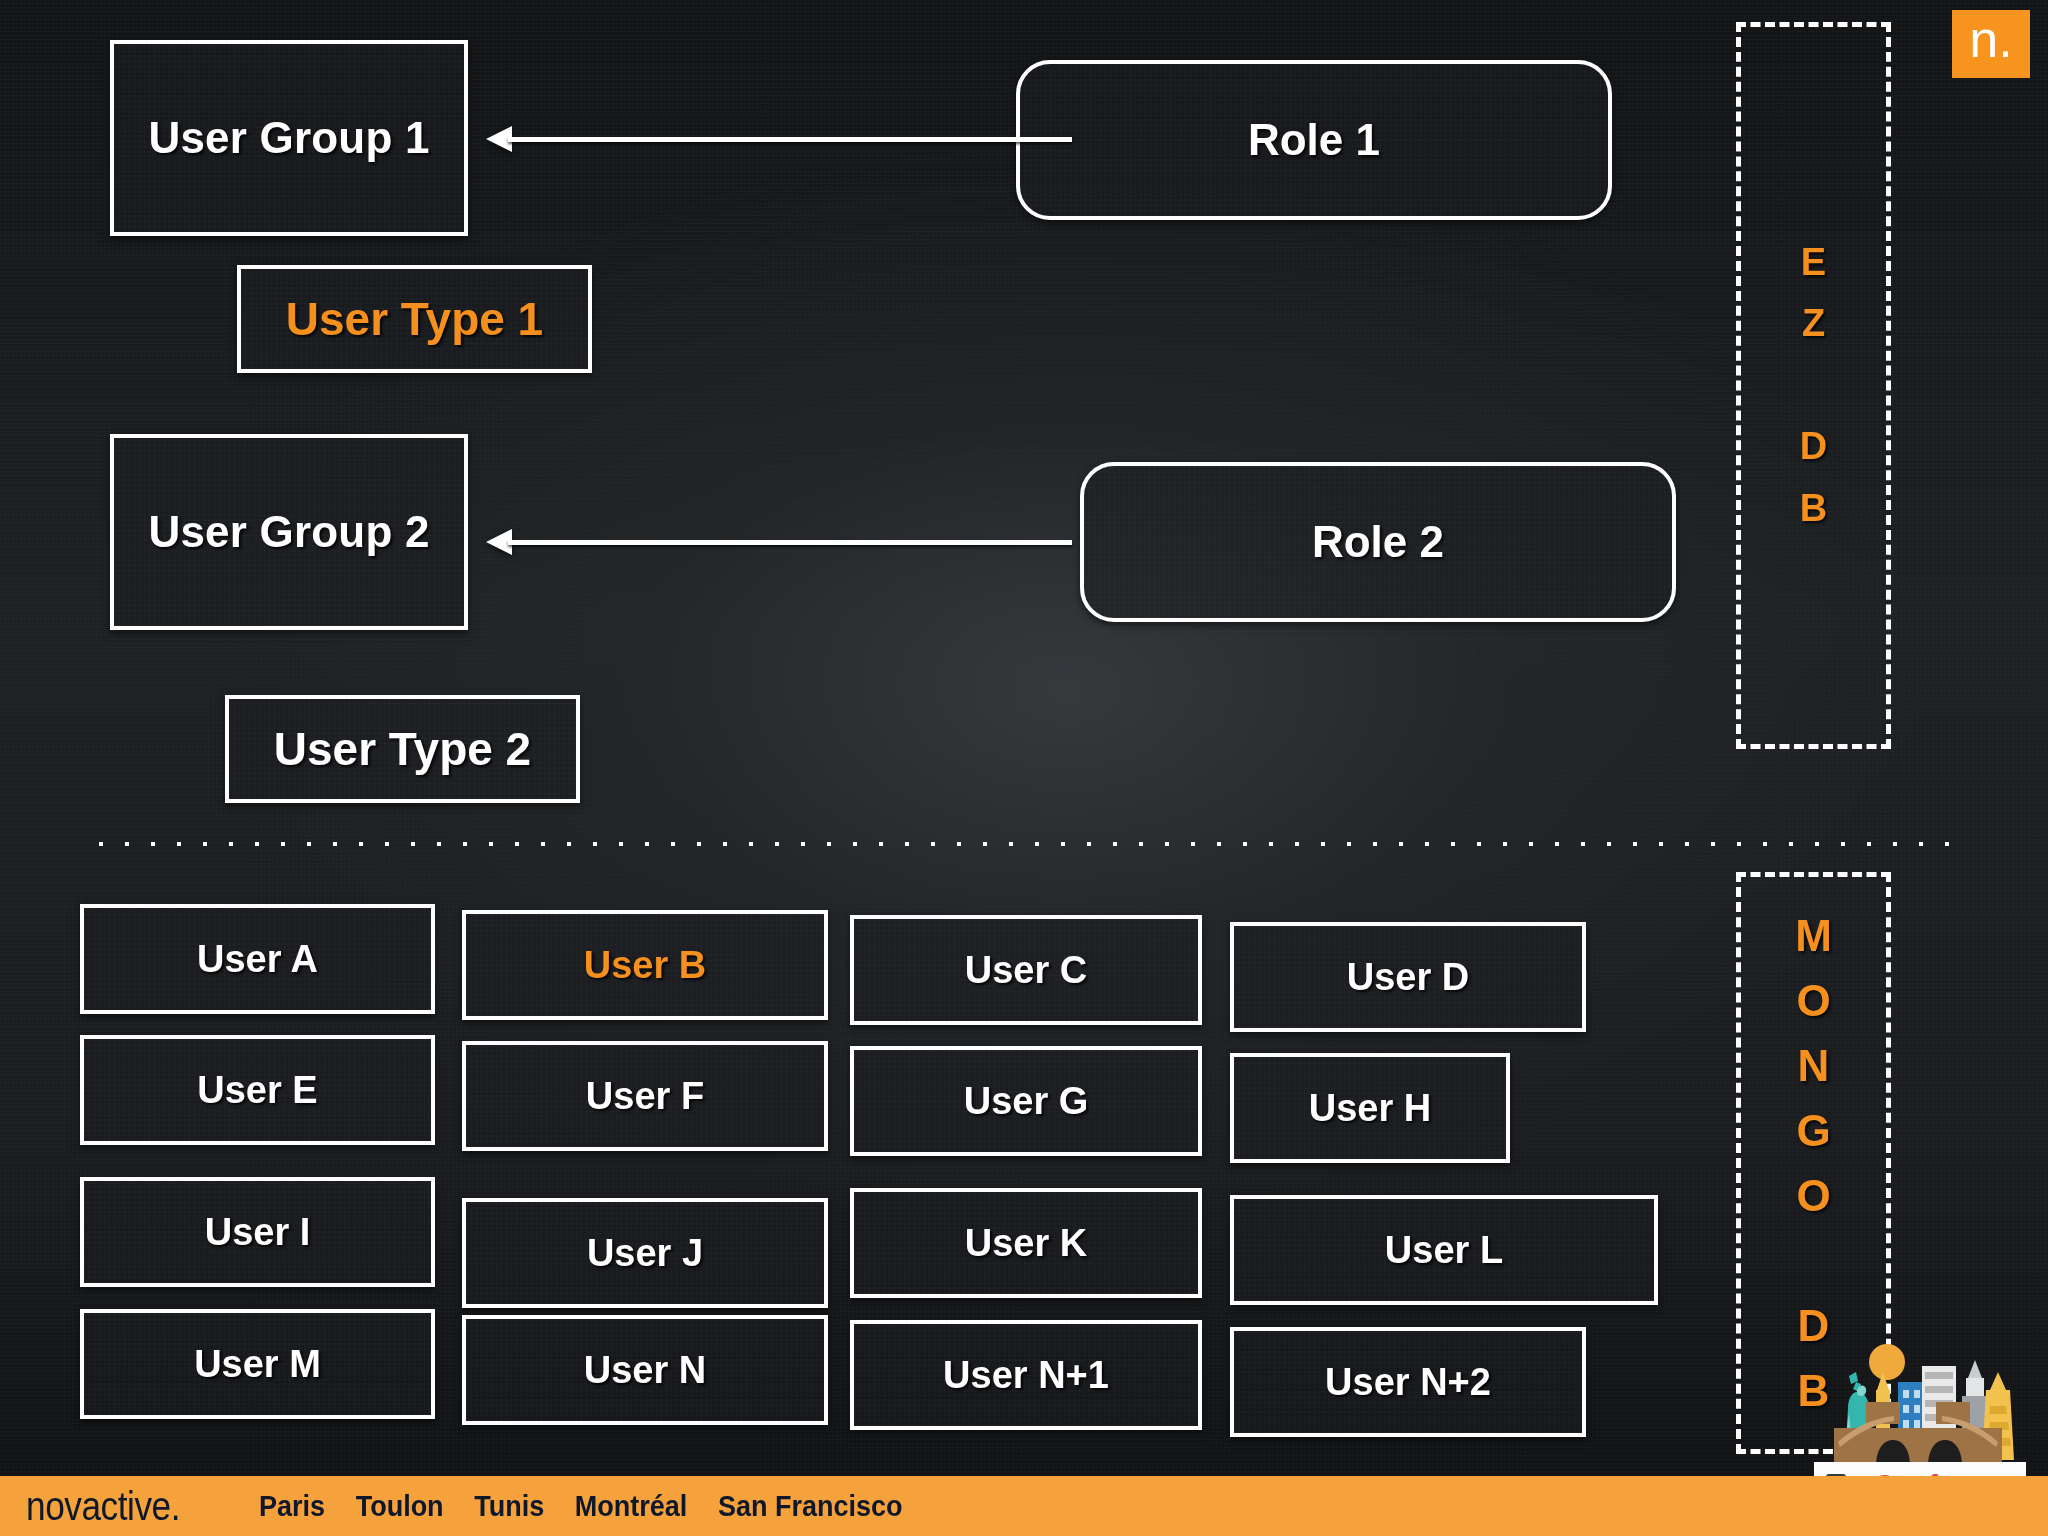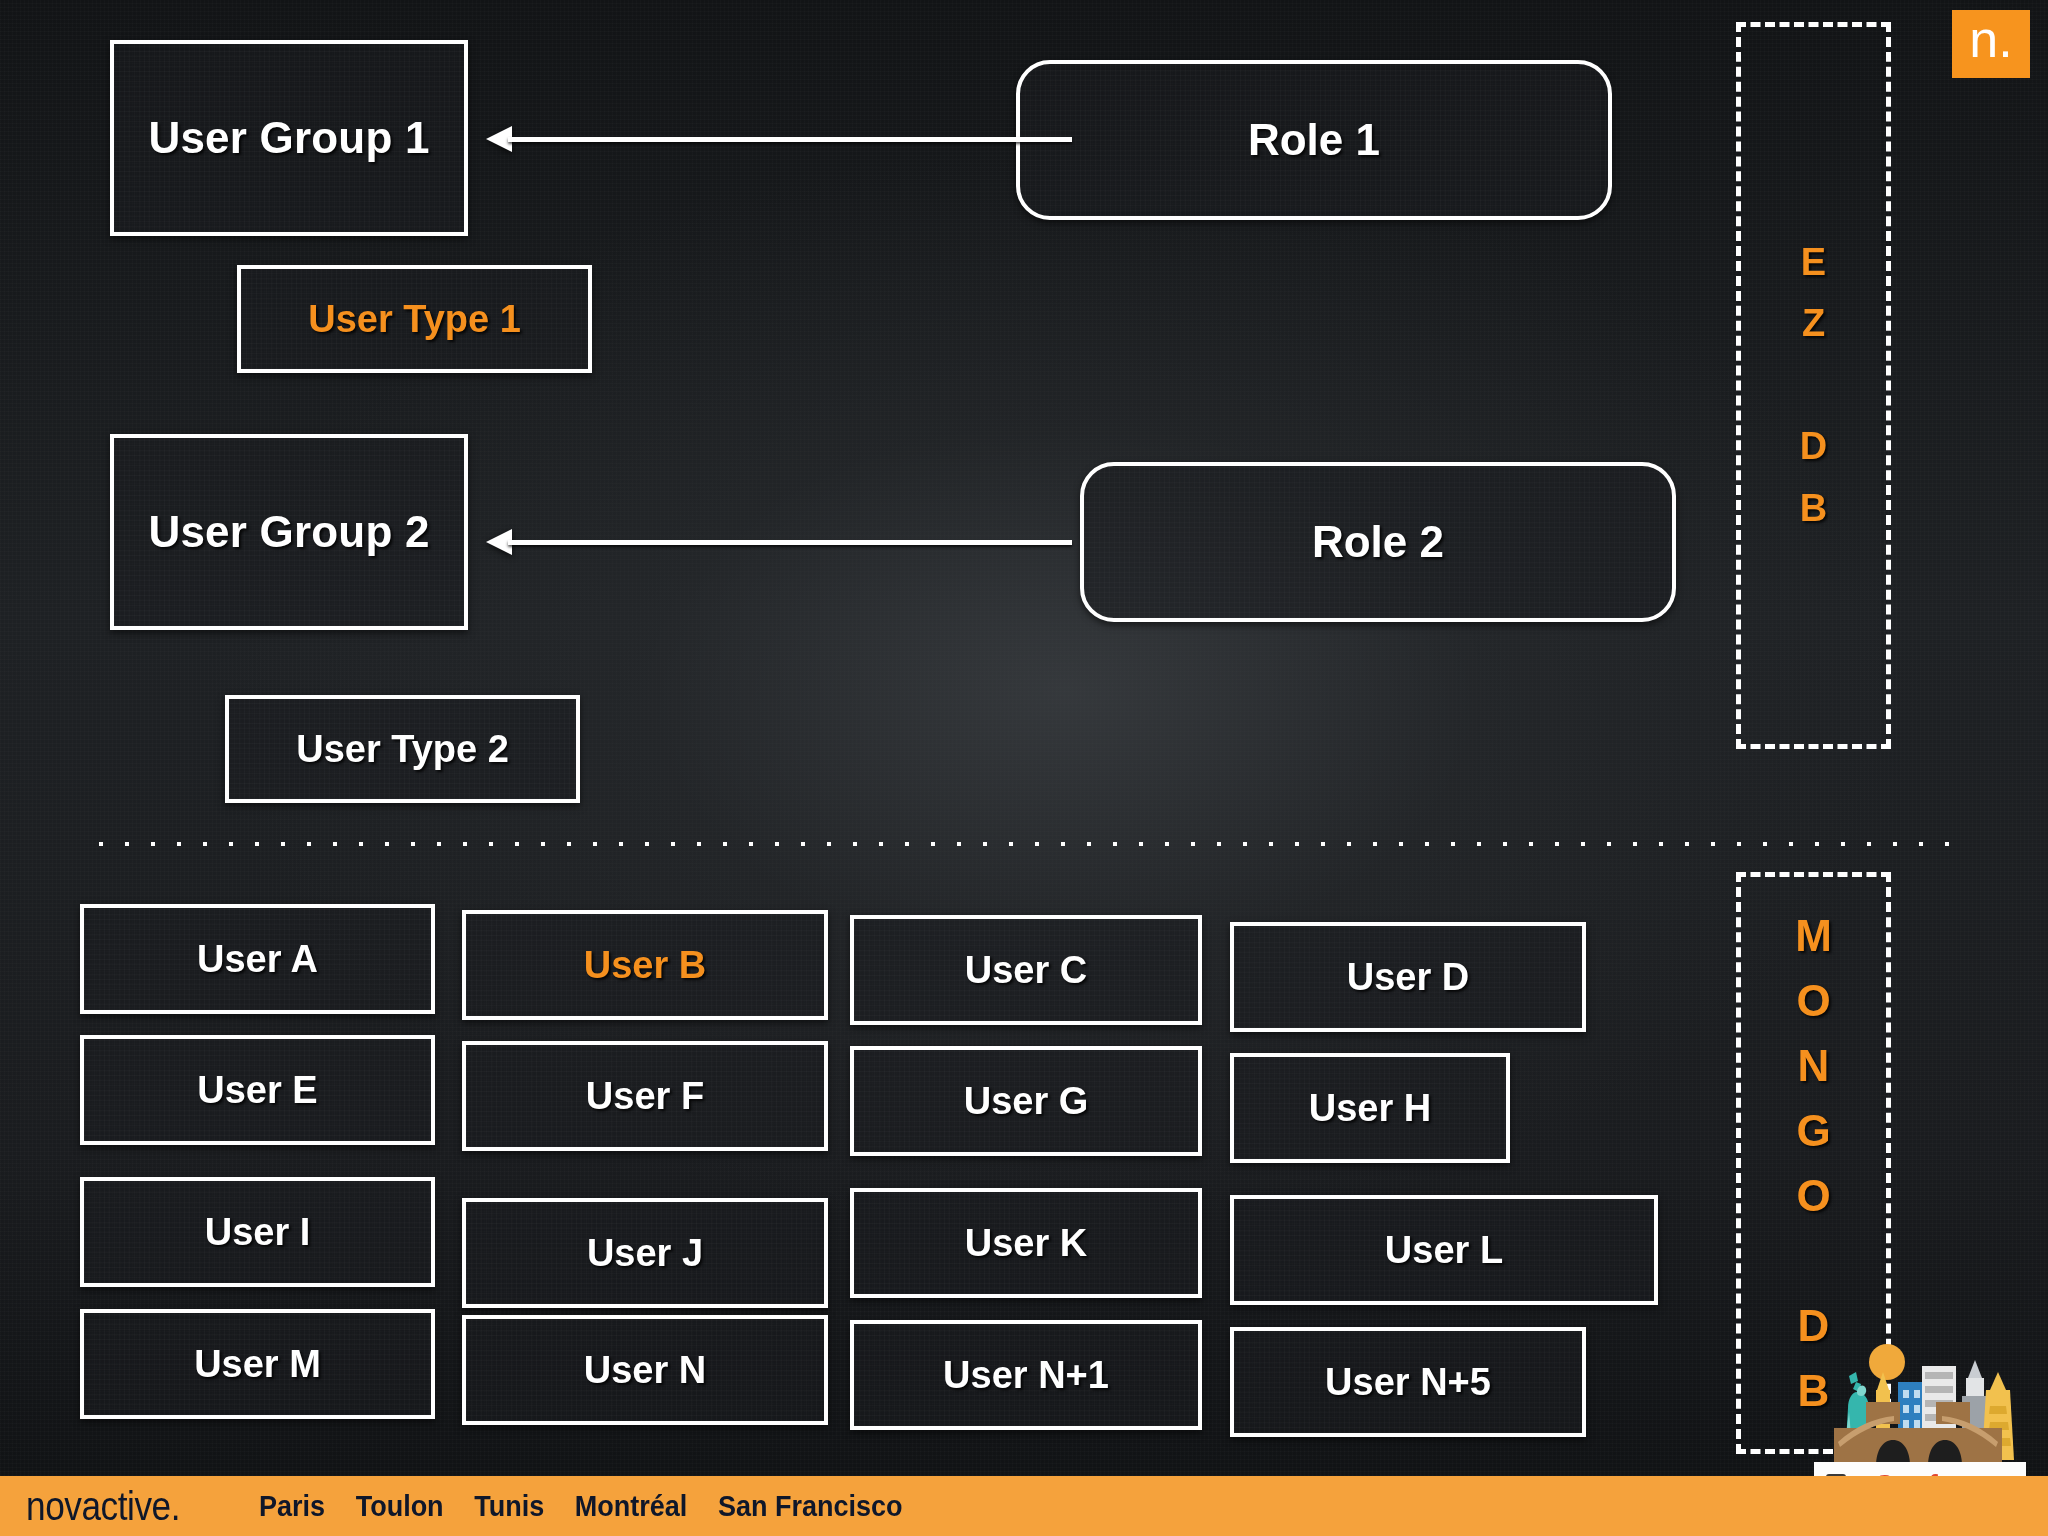--- a/index.html
+++ b/index.html
@@ -41,21 +41,21 @@
     text-shadow: 2px 2px 3px rgba(0,0,0,0.85);
     box-shadow: 0 3px 7px rgba(0,0,0,0.55);
     white-space: nowrap;
   }
 
   .node.orange-text { color: #F5901E; }
 
   .node.rounded { border-radius: 34px; }
 
   .group-box  { font-size: 44px; letter-spacing: 0.2px; }
-  .type-box   { font-size: 38px; }
+  .type-box   { font-size: 46px; }
   .role-box   { font-size: 44px; }
   .user-box   { font-size: 38px; }
 
   
   .arrow { position: absolute; height: 30px; }
   .arrow .shaft {
     position: absolute;
     left: 22px; right: 0; top: 50%;
     height: 5px;
     margin-top: -2.5px;
@@ -243,21 +243,21 @@
   <div class="node user-box" style="left:80px; top:1309px; width:355px; height:110px;">
     <span>User M</span>
   </div>
   <div class="node user-box" style="left:462px; top:1315px; width:366px; height:110px;">
     <span>User N</span>
   </div>
   <div class="node user-box" style="left:850px; top:1320px; width:352px; height:110px;">
     <span>User N+1</span>
   </div>
   <div class="node user-box" style="left:1230px; top:1327px; width:356px; height:110px;">
-    <span>User N+5</span>
+    <span>User N+2</span>
   </div>
 
   <div class="db-box" style="left:1736px; top:872px; width:155px; height:582px;">
     <span class="db-label mongo">M
 O
 N
 G
 O
 
 D

